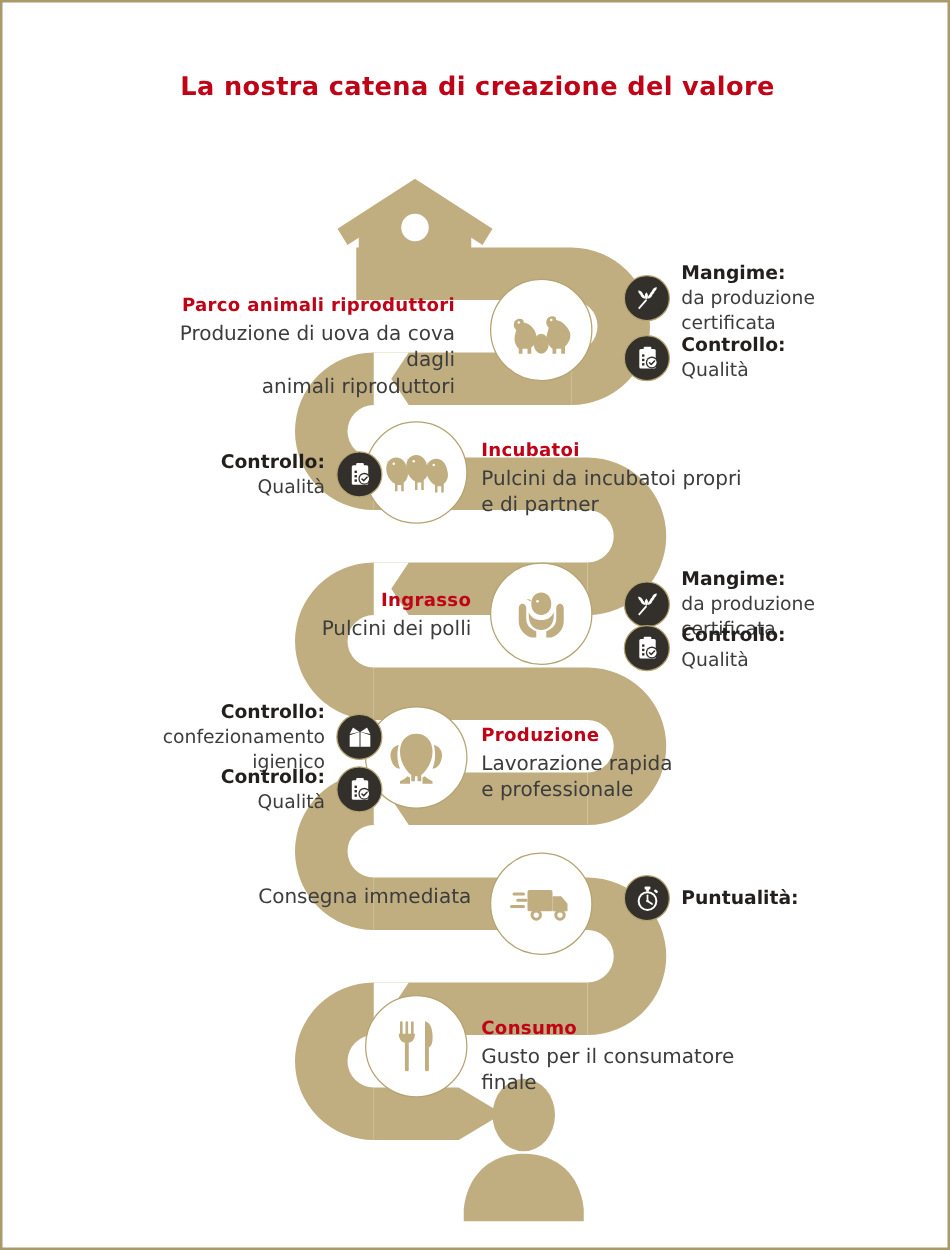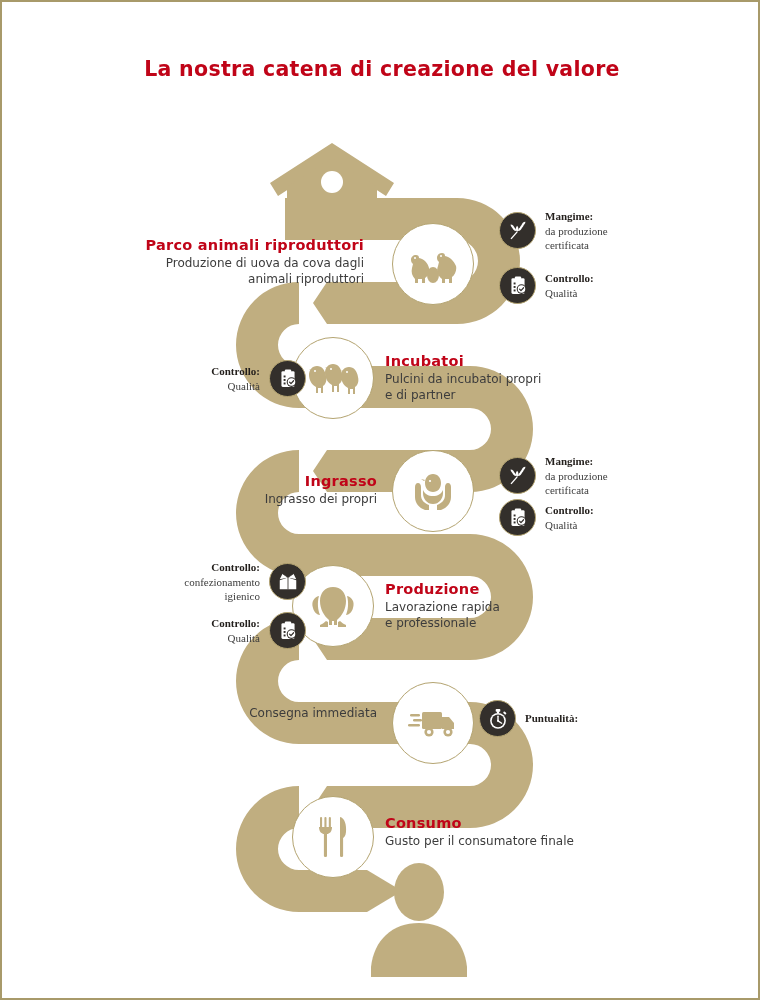--- a/index.html
+++ b/index.html
@@ -63,21 +63,21 @@
   .stage-label.right { text-align: left; }
   .stage-label.left  { text-align: right; }
   .stage-title {
     font-size: 14.5px;
     font-weight: bold;
     color: #c00418;
     letter-spacing: 0.25px;
     line-height: 1.25;
   }
   .stage-desc {
-    font-size: 12px;
+    font-size: 16px;
     color: #3c3c3c;
     line-height: 1.32;
     margin-top: 2px;
   }
   
   .annot {
     position: absolute;
     display: flex;
     align-items: center;
   }
@@ -93,25 +93,24 @@
     position: relative;
     flex: 0 0 auto;
   }
   .badge svg {
     position: absolute;
     left: 50%;
     top: 50%;
     transform: translate(-50%, -50%);
   }
   .annot-text {
-    font-size: 11px;
+    font-size: 15px;
     color: #3c3c3c;
     line-height: 1.32;
     width: 145px;
-    font-family: Liberation Serif, serif;
   }
   .annot.right-side .annot-text { margin-left: 9px; text-align: left; }
   .annot.left-side  .annot-text { margin-right: 9px; text-align: right; }
   .annot-key {
     font-weight: bold;
     color: #231f1c;
     display: block;
   }
 </style>
 </head>
@@ -292,21 +291,21 @@
           <path d="M23 5 C 18 5 15 9 15 14 C 15 19 18 23 23 23 C 28 23 31 19 31 14 C 31 9 28 5 23 5 Z M 15 11 L 11 10 L 14 12 Z"></path>
           <circle cx="20" cy="12" r="1.1" fill="#ffffff"></circle>
           <path d="M8 14 C 6 14 5 16 5 18 L 5 28 C 5 34 9 39 15 41 L 19 41 L 19 36 C 14 34 11 31 11 26 L 11 18 C 11 16 10 14 8 14 Z"></path>
           <path d="M38 14 C 40 14 41 16 41 18 L 41 28 C 41 34 37 39 31 41 L 27 41 L 27 36 C 32 34 35 31 35 26 L 35 18 C 35 16 36 14 38 14 Z"></path>
           <path d="M13 24 C 13 30 17 35 23 35 C 29 35 33 30 33 24 L 33 21 C 31 25 28 27 23 27 C 18 27 15 25 13 21 Z"></path>
         </g>
       </svg>
     </div>
     <div class="stage-label left" style="left:145px; top:470px;">
       <div class="stage-title">Ingrasso</div>
-      <div class="stage-desc" style="white-space:pre-line;">Ingrasso dei propri</div>
+      <div class="stage-desc" style="white-space:pre-line;">Pulcini dei polli</div>
     </div>
   </div>
 
   <div class="annot right-side" style="left:497px; top:452px;">
     <div class="badge">
       <svg width="21" height="21" viewBox="0 0 24 24">
         <g fill="#ffffff">
           <path d="M4 21 L11 13" stroke="#ffffff" stroke-width="1.6" fill="none"></path>
           <path d="M11 13 C13 11 13 8 11 6 C9 8 9 11 11 13 Z"></path>
           <path d="M12 12 C14.5 12 16.5 10 16.5 7.5 C14 7.5 12 9.5 12 12 Z"></path>
@@ -423,21 +422,21 @@
         </g>
         <circle cx="21" cy="28" r="2.1" fill="#ffffff"></circle>
         <circle cx="40" cy="28" r="2.1" fill="#ffffff"></circle>
       </svg>
     </div>
     <div class="stage-label left" style="left:145px; top:702px;">
       <div class="stage-desc" style="white-space:pre-line;">Consegna immediata</div>
     </div>
   </div>
 
-  <div class="annot right-side" style="left:477px; top:698px;">
+  <div class="annot right-side" style="left:497px; top:698px;">
     <div class="badge">
       <svg width="22" height="22" viewBox="0 0 24 24">
         <circle cx="12" cy="14" r="8.6" fill="#ffffff"></circle>
         <circle cx="12" cy="14" r="6.9" fill="#332f2b"></circle>
         <rect x="9.5" y="1.2" width="5" height="2.8" rx="0.8" fill="#ffffff"></rect>
         <rect x="10.8" y="3.4" width="2.4" height="2.4" fill="#ffffff"></rect>
         <rect x="17.6" y="4.4" width="3.6" height="2.2" rx="1" fill="#ffffff" transform="rotate(42 19.4 5.5)"></rect>
         <path d="M12 14 L12 9" stroke="#ffffff" stroke-width="1.5" stroke-linecap="round"></path>
         <path d="M12 14 L16 16.6" stroke="#ffffff" stroke-width="1.5" stroke-linecap="round"></path>
         <circle cx="12" cy="14" r="1.1" fill="#ffffff"></circle>

